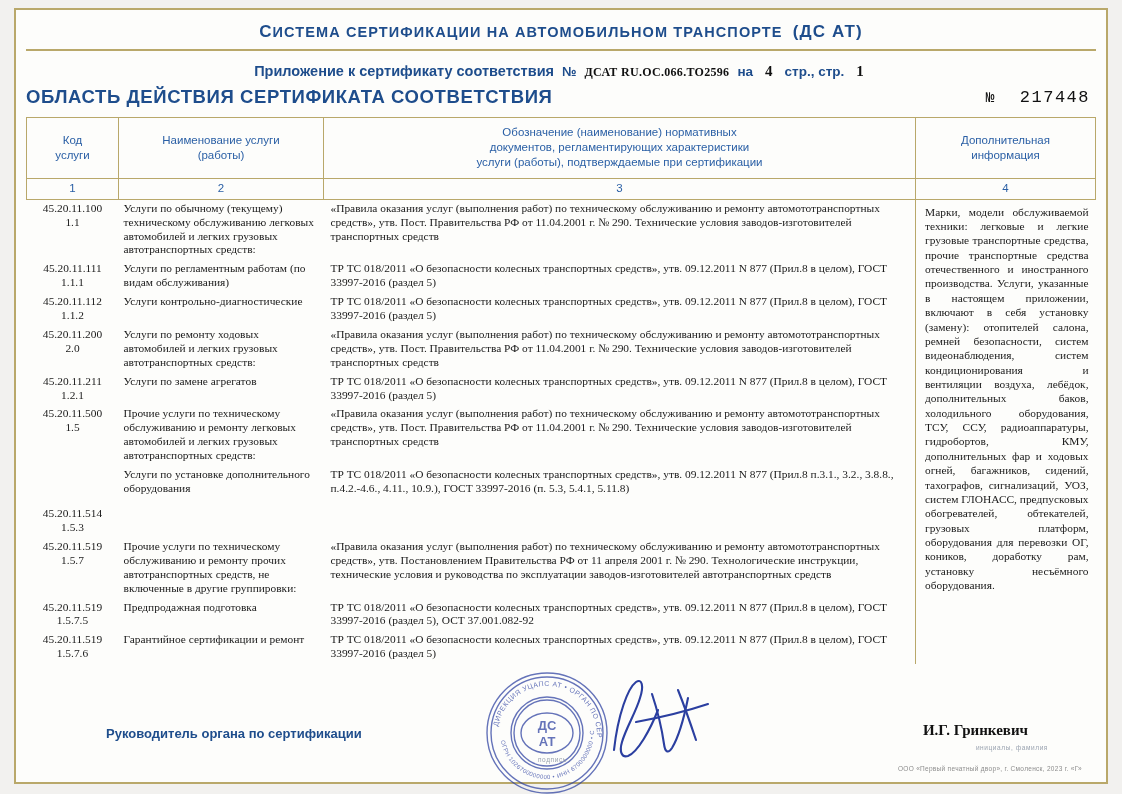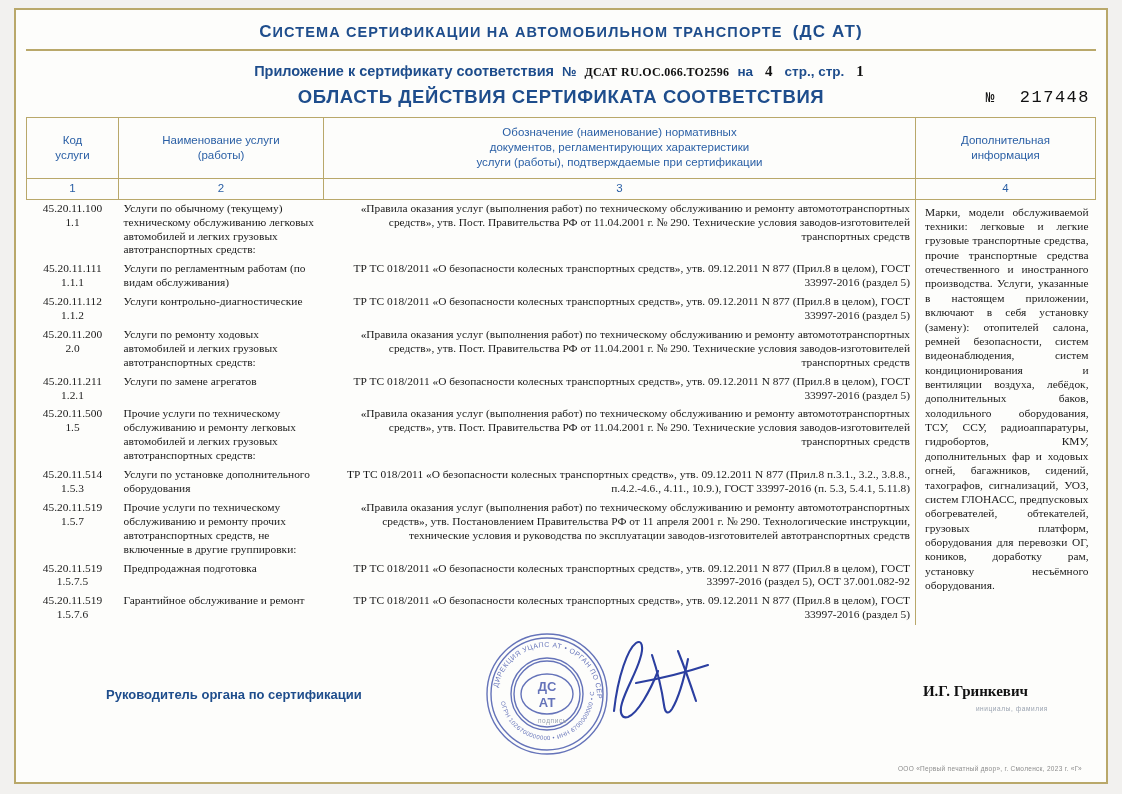--- a/index.html
+++ b/index.html
@@ -54,21 +54,20 @@
   .appendix .cert{
     font-family:"Liberation Serif", serif;
     font-size:12px;font-weight:bold;color:#111;
     letter-spacing:.3px;
   }
   .appendix .na{font-size:13.5px;font-weight:bold;}
   .appendix .pg{font-family:"Liberation Serif", serif;font-size:15px;font-weight:bold;color:#111;padding:0 4px;}
   .subtitle-row{
     position:relative;
     margin-top:6px;
-    text-align:center;
   }
   .subtitle{
     font-family:"Liberation Sans", sans-serif;
     font-weight:bold;
     font-size:18.5px;
     letter-spacing:.6px;
     color:#1e4d8c;
   }
   .blank-no{
     position:absolute;
@@ -120,21 +119,21 @@
     line-height:1.22;
   }
   .grid .c{
     padding:2px 5px 3px 5px;
   }
   .grid .c.code{
     text-align:center;
     font-family:"Liberation Serif", serif;
   }
   .grid .c.name{font-family:"Liberation Serif", serif;}
-  .grid .c.doc{font-family:"Liberation Serif", serif;padding-left:7px;text-align:right;}
+  .grid .c.doc{font-family:"Liberation Serif", serif;padding-left:7px;}
   .rowtop{padding-top:5px;}
   .addinfo{
     font-family:"Liberation Serif", serif;
     font-size:11.4px;
     line-height:1.26;
     padding:5px 7px 4px 9px;
     text-align:justify;
   }
   
   .sig-area{
@@ -266,35 +265,35 @@
                   <div class="c name">Услуги по ремонту ходовых автомобилей и легких грузовых автотранспортных средств:</div>
                   <div class="c doc">«Правила оказания услуг (выполнения работ) по техническому обслуживанию и ремонту автомототранспортных средств», утв. Пост. Правительства РФ от 11.04.2001 г. № 290. Технические условия заводов-изготовителей транспортных средств</div>
                   <div class="c code" style="white-space: pre-line;">45.20.11.211
 1.2.1</div>
                   <div class="c name">Услуги по замене агрегатов</div>
                   <div class="c doc">ТР ТС 018/2011 «О безопасности колесных транспортных средств», утв. 09.12.2011 N 877 (Прил.8 в целом), ГОСТ 33997-2016 (раздел 5)</div>
                   <div class="c code" style="white-space: pre-line;">45.20.11.500
 1.5</div>
                   <div class="c name">Прочие услуги по техническому обслуживанию и ремонту легковых автомобилей и легких грузовых автотранспортных средств:</div>
                   <div class="c doc">«Правила оказания услуг (выполнения работ) по техническому обслуживанию и ремонту автомототранспортных средств», утв. Пост. Правительства РФ от 11.04.2001 г. № 290. Технические условия заводов-изготовителей транспортных средств</div>
-                  <div class="c code" style="white-space: pre-line;">45.20.11.514
+                  <div class="c code" style="white-space: pre-line; margin-top: 39px;">45.20.11.514
 1.5.3</div>
                   <div class="c name">Услуги по установке дополнительного оборудования</div>
                   <div class="c doc">ТР ТС 018/2011 «О безопасности колесных транспортных средств», утв. 09.12.2011 N 877 (Прил.8 п.3.1., 3.2., 3.8.8., п.4.2.-4.6., 4.11., 10.9.), ГОСТ 33997-2016 (п. 5.3, 5.4.1, 5.11.8)</div>
                   <div class="c code" style="white-space: pre-line;">45.20.11.519
 1.5.7</div>
                   <div class="c name">Прочие услуги по техническому обслуживанию и ремонту прочих автотранспортных средств, не включенные в другие группировки:</div>
                   <div class="c doc">«Правила оказания услуг (выполнения работ) по техническому обслуживанию и ремонту автомототранспортных средств», утв. Постановлением Правительства РФ от 11 апреля 2001 г. № 290. Технологические инструкции, технические условия и руководства по эксплуатации заводов-изготовителей автотранспортных средств</div>
                   <div class="c code" style="white-space: pre-line;">45.20.11.519
 1.5.7.5</div>
                   <div class="c name">Предпродажная подготовка</div>
                   <div class="c doc">ТР ТС 018/2011 «О безопасности колесных транспортных средств», утв. 09.12.2011 N 877 (Прил.8 в целом), ГОСТ 33997-2016 (раздел 5), ОСТ 37.001.082-92</div>
                   <div class="c code" style="white-space: pre-line;">45.20.11.519
 1.5.7.6</div>
-                  <div class="c name">Гарантийное обслуживание и ремонт</div>
+                  <div class="c name">Гарантийное сертификации и ремонт</div>
                   <div class="c doc">ТР ТС 018/2011 «О безопасности колесных транспортных средств», утв. 09.12.2011 N 877 (Прил.8 в целом), ГОСТ 33997-2016 (раздел  5)</div>
                 </div>
             </td>
             <td class="body-cell" style="border-left:1px solid #b9a86a !important;">
               <div class="addinfo">Марки, модели обслуживаемой техники: легковые и легкие грузовые транспортные средства, прочие транспортные средства отечественного и иностранного производства. Услуги, указанные в настоящем приложении, включают в себя установку (замену): отопителей салона, ремней безопасности, систем видеонаблюдения, систем кондиционирования и вентиляции воздуха, лебёдок, дополнительных баков, холодильного оборудования, ТСУ, ССУ, радиоаппаратуры, гидробортов, КМУ, дополнительных фар и ходовых огней, багажников, сидений, тахографов, сигнализаций, УОЗ, систем ГЛОНАСС, предпусковых обогревателей, обтекателей, грузовых платформ, оборудования для перевозки ОГ, коников, доработку рам, установку несъёмного оборудования.</div>
             </td>
           </tr>
         </tbody>
       </table>
 

